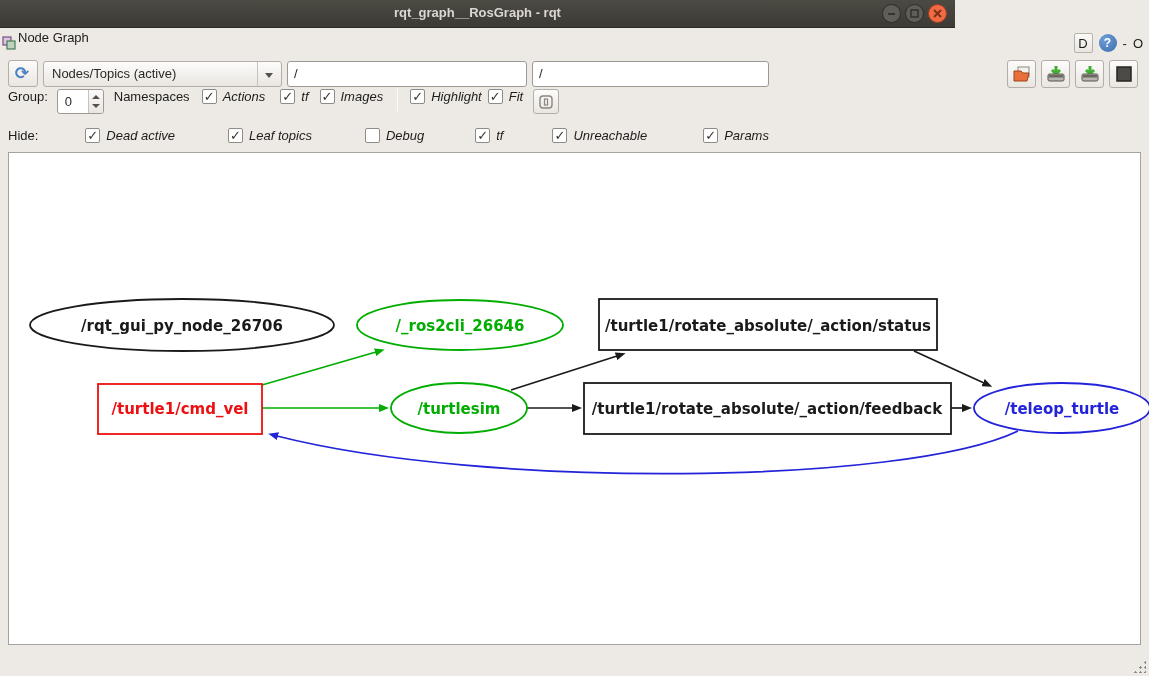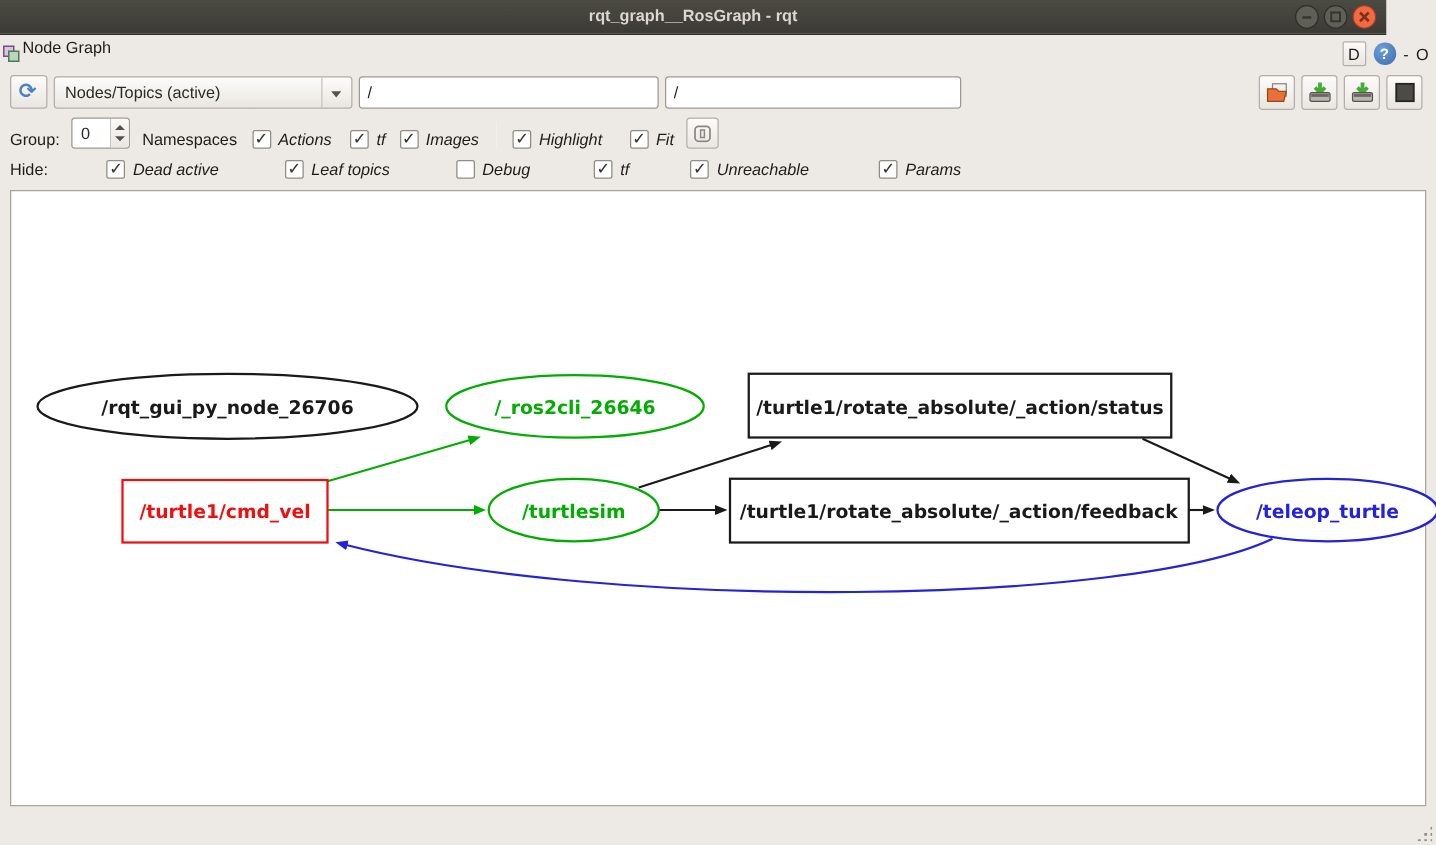--- a/index.html
+++ b/index.html
@@ -1,21 +1,21 @@
 <!DOCTYPE html>
 <html><head>
 <meta charset="utf-8">
 <style>
   * { margin:0; padding:0; box-sizing:border-box; }
   html,body { width:1149px; height:676px; }
   body { font-family:"Liberation Sans", sans-serif; font-size:13px; color:#2b2a26; background:#edeae5; }
   .window { position:relative; width:1149px; height:676px; background:#edeae5; overflow:hidden; }
 
   
-  .titlebar { position:absolute; left:0; top:0; width:1109px; height:28px;
+  .titlebar { position:absolute; left:0; top:0; width:955px; height:28px;
     background:linear-gradient(#4b4a43,#3b3a35); border-bottom:1px solid #2c2b27; }
   .title { position:absolute; left:0; top:5px; width:100%; text-align:center;
     color:#dcd8d1; font-weight:bold; font-size:13px; }
   .winbtns { position:absolute; right:8px; top:4px; display:flex; gap:4px; }
   .winbtn { width:19px; height:19px; border-radius:50%; background:#5f5e57; border:1px solid #2e2d29;
     position:relative; cursor:default; }
   .winbtn.close { background:#f26a44; border-color:#a23e22; }
   .winbtn svg { position:absolute; left:0; top:0; }
 
   
@@ -38,21 +38,21 @@
   .combo { width:239px; height:26px; background:linear-gradient(#fdfcfb,#e9e6e1); border:1px solid #b3afa8;
     border-radius:3px; position:relative; display:flex; align-items:center; padding-left:8px; }
   .combo-arrow { position:absolute; right:0; top:0; width:24px; height:100%; border-left:1px solid #c6c2bb; }
   .combo-arrow::before { content:""; position:absolute; right:8px; top:11px; border-left:4px solid transparent;
     border-right:4px solid transparent; border-top:5px solid #55524c; }
   .tf-input { width:240px; height:26px; border:1px solid #9e9a93; border-radius:3px; background:#fff;
     font:13px "Liberation Sans",sans-serif; padding:0 6px; color:#1d1c19; }
   .spacer { flex:1; }
   .iconbtn { width:29px; height:28px; display:flex; align-items:center; justify-content:center; }
 
-  .toolbar2 { position:absolute; left:0; top:89px; width:919px; height:30px; display:flex; align-items:flex-end; padding-left:8px; }
+  .toolbar2 { position:absolute; left:0; top:89px; width:919px; height:30px; display:flex; align-items:flex-start; padding-left:8px; }
   .toolbar3 { position:absolute; left:0; top:120px; width:1149px; height:30px; display:flex; align-items:center; padding-left:8px;gap:36px; }
   .lbl { color:#1d1c19; }
   .spinbox { margin-left:9px; width:47px; height:25px; background:#fff; border:1px solid #9e9a93; border-radius:3px;
     position:relative; display:flex; align-items:center; padding-left:7px; }
   .spin-btns { position:absolute; right:0; top:0; width:15px; height:100%; border-left:1px solid #c6c2bb;
     background:linear-gradient(#fbfaf9,#e9e6e2); border-radius:0 3px 3px 0; }
   .spin-up, .spin-down { position:absolute; left:3px; width:0; height:0; border-left:4px solid transparent; border-right:4px solid transparent; }
   .spin-up { top:5px; border-bottom:4px solid #55524c; }
   .spin-down { bottom:5px; border-top:4px solid #55524c; }
   .cbpair { display:flex; align-items:center; gap:6px;font-style:italic; }
@@ -168,21 +168,21 @@
     </span>
     <span class="cbpair" style="margin-left:11px">
       <span class="cb checked"></span>
       <span class="lbl">Images</span>
     </span>
     <span class="vsep"></span>
     <span class="cbpair">
       <span class="cb checked"></span>
       <span class="lbl">Highlight</span>
     </span>
-    <span class="cbpair" style="margin-left:22px">
+    <span class="cbpair" style="margin-left:6px">
       <span class="cb checked"></span>
       <span class="lbl">Fit</span>
     </span>
     <div class="btn btn-fit-view">
       <svg width="14" height="14">
         <rect x="1" y="1" width="12" height="12" rx="3" fill="none" stroke="#8b8780" stroke-width="1.4"></rect>
         <rect x="5.5" y="4" width="3" height="6" fill="none" stroke="#8b8780" stroke-width="1.2"></rect>
       </svg>
     </div>
   </div>

